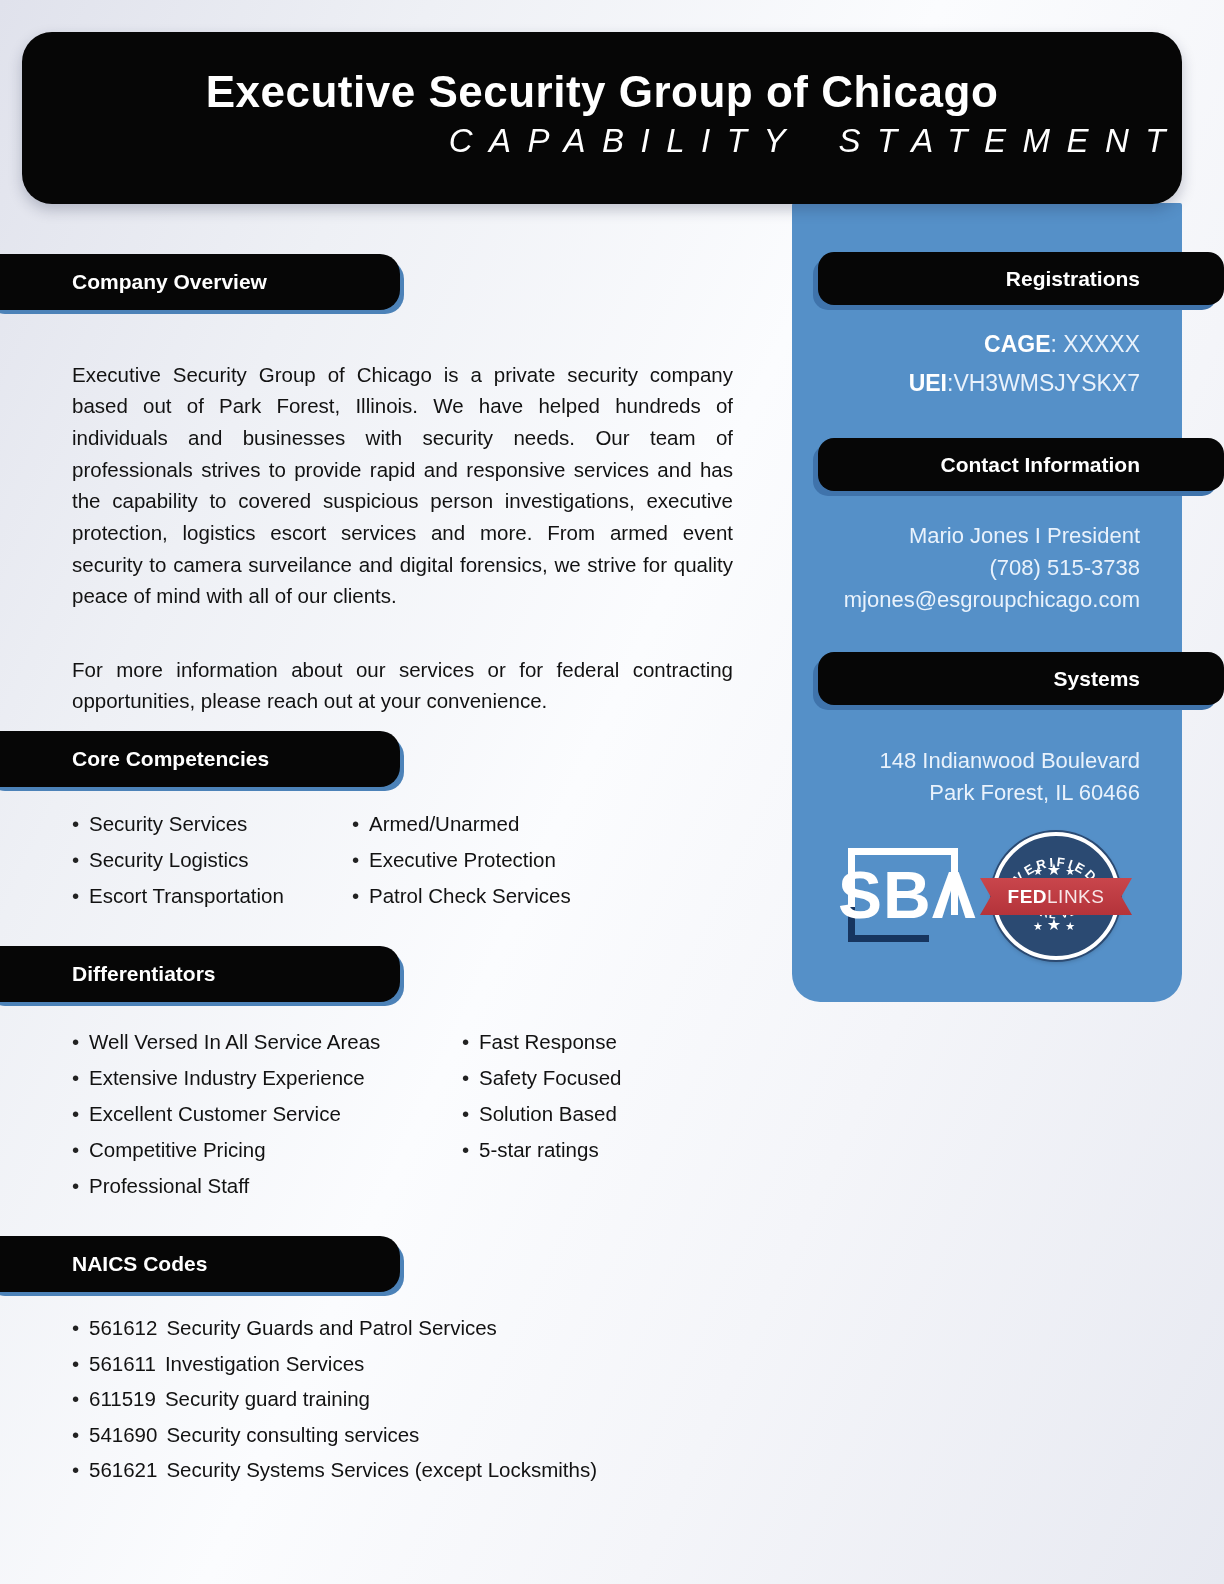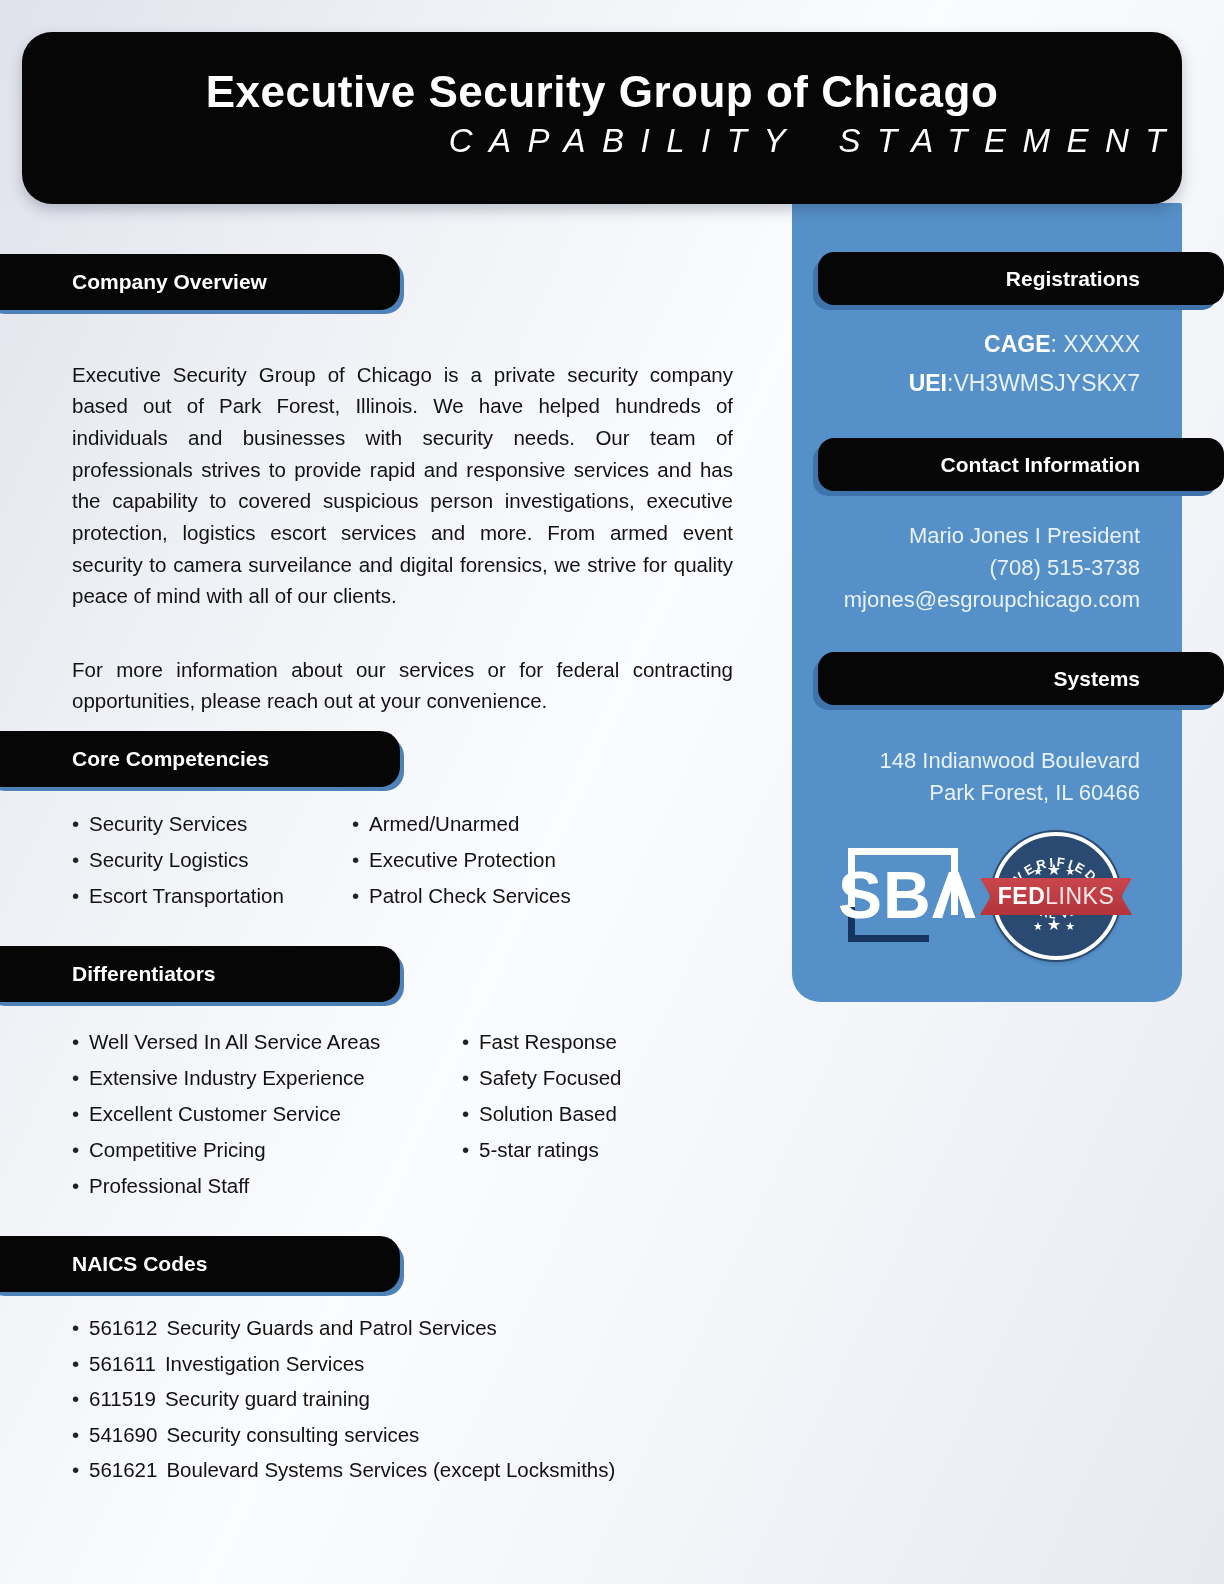--- a/index.html
+++ b/index.html
@@ -52,21 +52,21 @@
   .arc-top-text{font-size:13px;letter-spacing:3px;}
   .arc-bottom-text{font-size:11px;letter-spacing:1.6px;}
   .fed-stars{position:absolute;left:12px;width:128px;text-align:center;color:#fff;
              font-size:11px;letter-spacing:4px;line-height:14px;}
   .stars-top{top:31px;}
   .stars-bottom{top:86px;}
   .fed-stars .big{font-size:16px;}
   .fed-ribbon{position:absolute;left:0;top:46px;width:152px;height:37px;
               background:linear-gradient(180deg,#c9464c 0%,#b4333a 100%);
               clip-path:polygon(0 0,100% 0,93% 50%,100% 100%,0 100%,7% 50%);
-              text-align:center;line-height:37px;color:#fff;font-size:23px;letter-spacing:.5px;}
+              text-align:center;line-height:37px;color:#fff;font-size:19px;letter-spacing:.5px;}
   .fed-ribbon .rb-bold{font-weight:bold;}
   .fed-ribbon .rb-light{font-weight:300;color:rgba(255,255,255,.88);}
 
   
   .section-pill{position:absolute;left:-20px;width:420px;height:56px;background:#060606;
                 border-radius:20px;box-shadow:5px 5px 0 -1px #4c82b8;z-index:2;
                 color:#fff;font-weight:bold;font-size:21px;line-height:56px;
                 padding-left:92px;box-sizing:border-box;}
   .pill-overview{top:254px;}
   .pill-core{top:731px;}
@@ -172,16 +172,16 @@
     <div class="b-row"><span class="dot">•</span><span>Solution Based</span></div>
     <div class="b-row"><span class="dot">•</span><span>5-star ratings</span></div>
   </div>
 
   <div class="section-pill pill-naics">NAICS Codes</div>
   <div class="list-col naics-list">
     <div class="b-row"><span class="dot">•</span><span class="code">561612</span><span>Security Guards and Patrol Services</span></div>
     <div class="b-row"><span class="dot">•</span><span class="code">561611</span><span>Investigation Services</span></div>
     <div class="b-row"><span class="dot">•</span><span class="code">611519</span><span>Security guard training</span></div>
     <div class="b-row"><span class="dot">•</span><span class="code">541690</span><span>Security consulting services</span></div>
-    <div class="b-row"><span class="dot">•</span><span class="code">561621</span><span>Boulevard Systems Services (except Locksmiths)</span></div>
+    <div class="b-row"><span class="dot">•</span><span class="code">561621</span><span>Security Systems Services (except Locksmiths)</span></div>
   </div>
 
 </div>
 
 </body></html>

